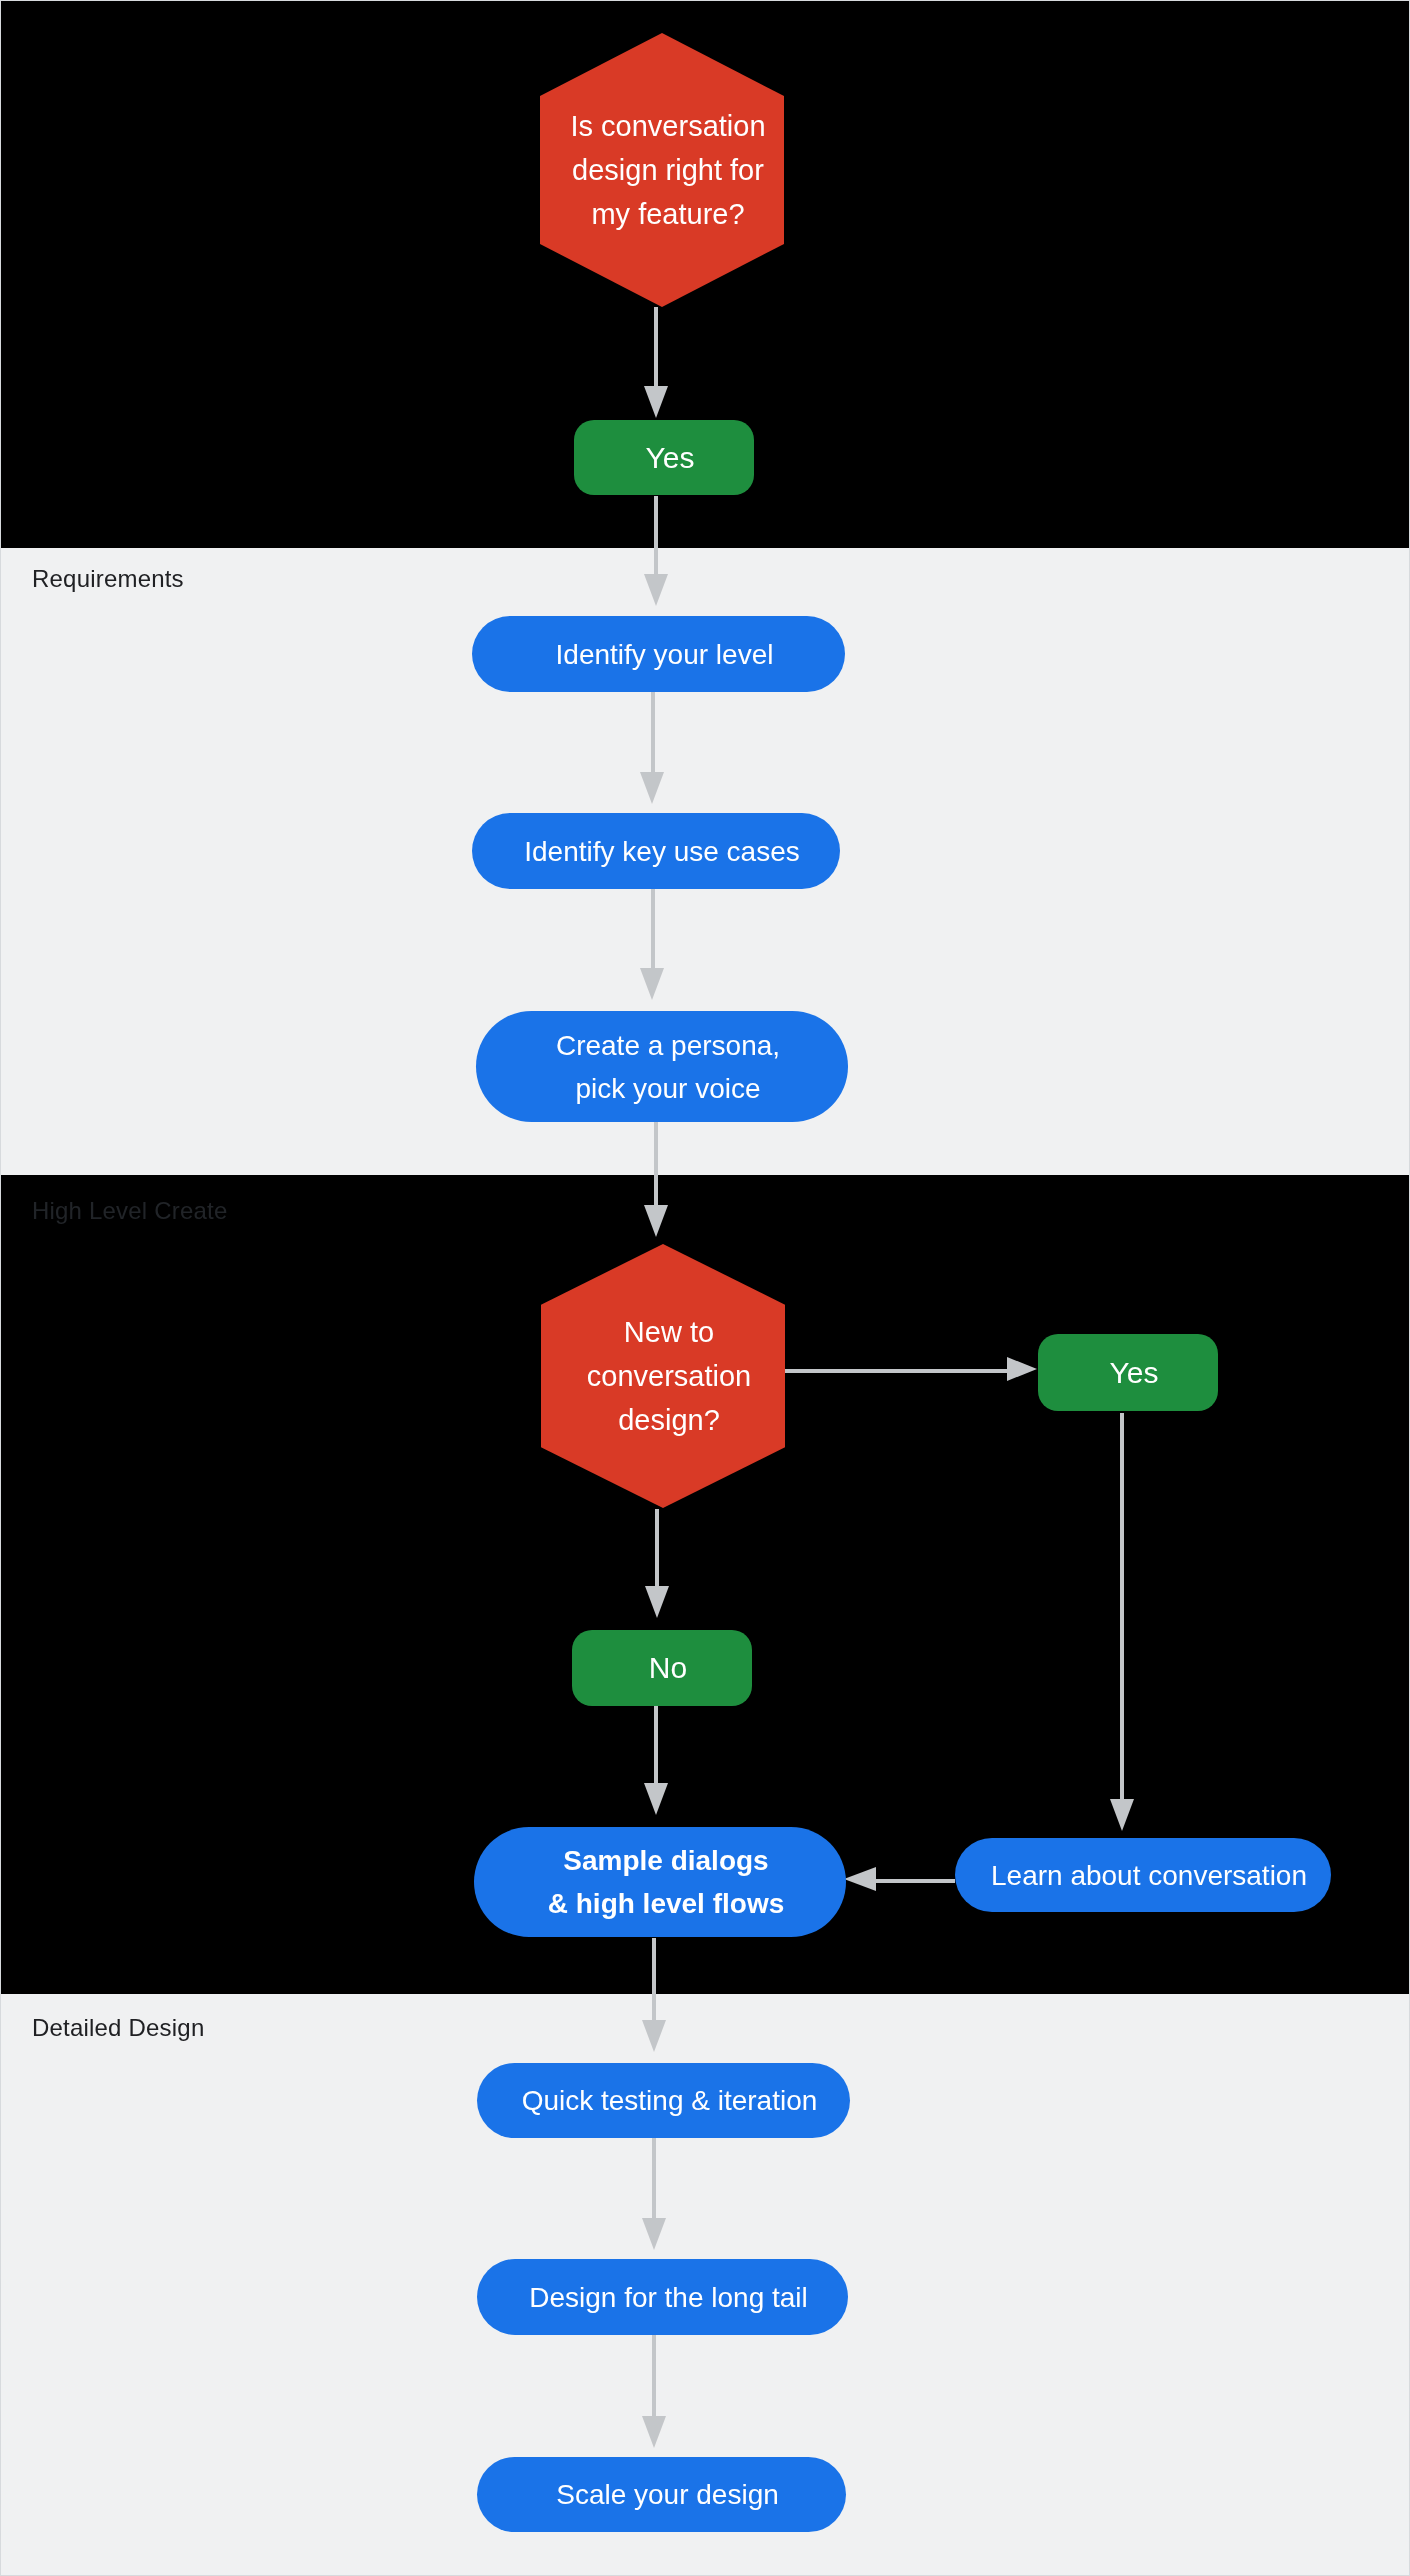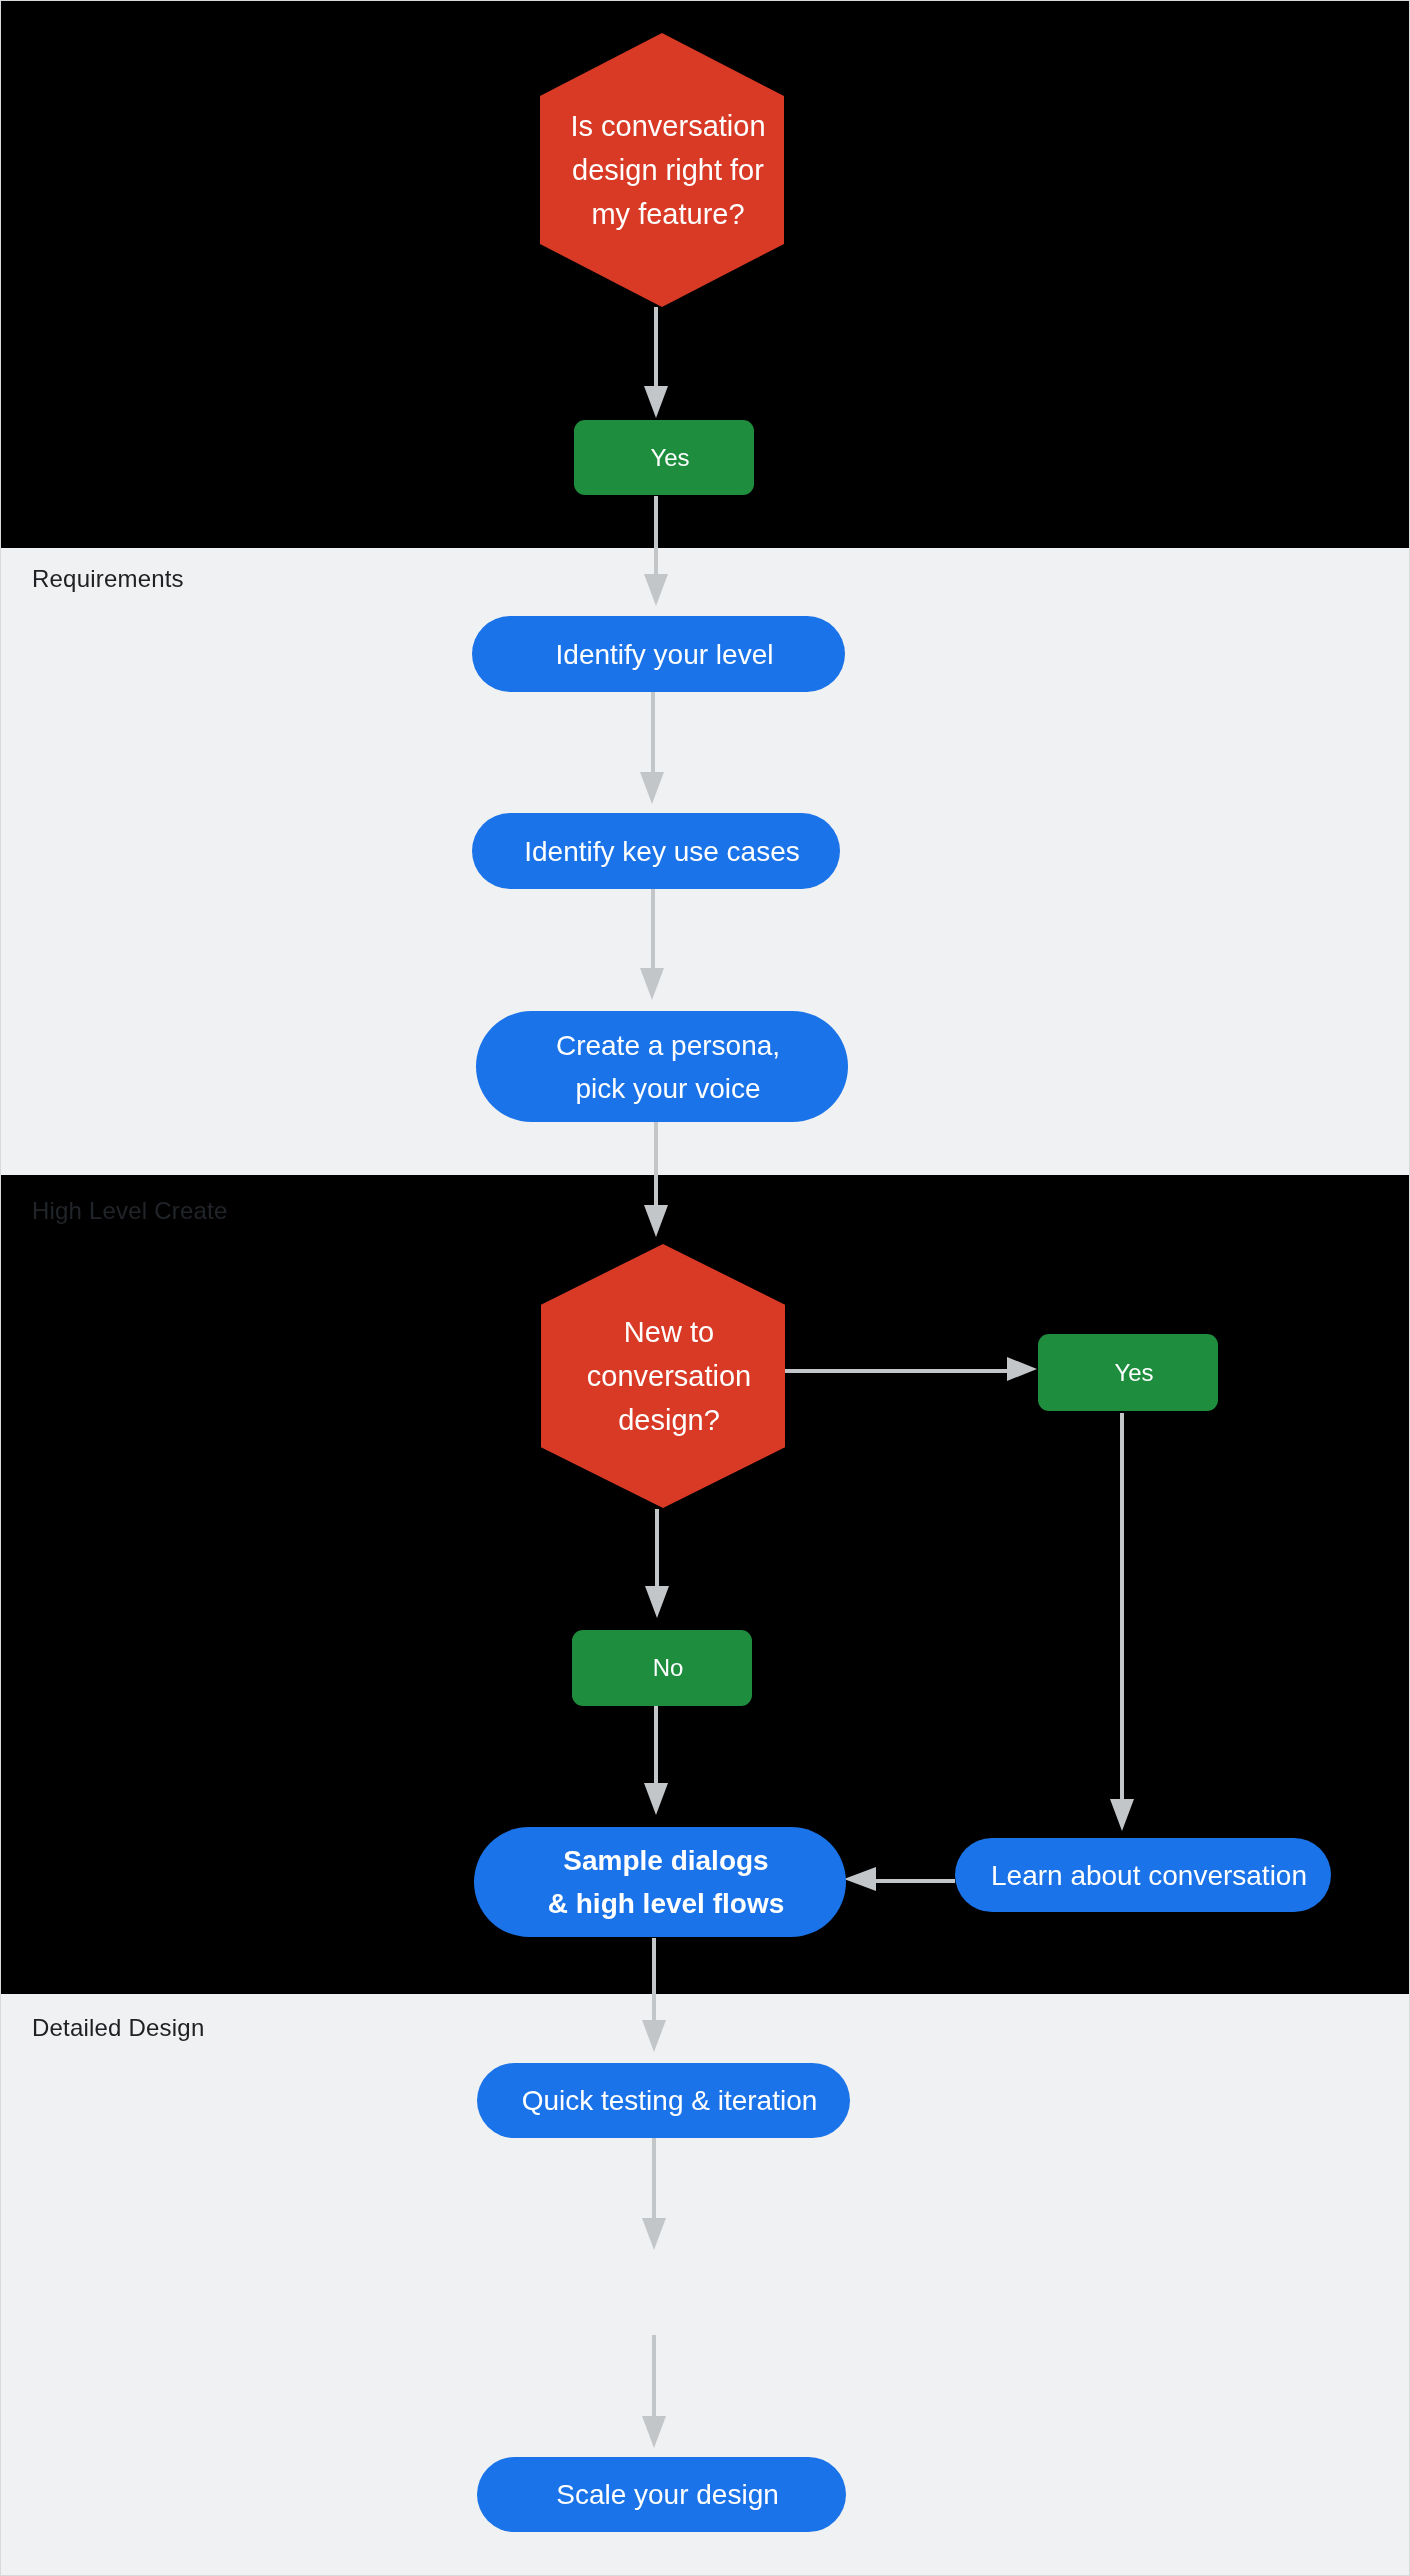--- a/index.html
+++ b/index.html
@@ -33,21 +33,21 @@
   }
   .hex{
     background:var(--decision_red,#d93a26);
     clip-path:polygon(50% 0%,100% 23%,100% 77%,50% 100%,0% 77%,0% 23%);
   }
   .hex1{left:539px;top:32px;width:232px;height:274px;}
   .hex2{left:540px;top:1243px;width:232px;height:264px;}
 
   .btn{
     background:var(--action_green,#1e8e3e);
-    border-radius:11px;font-size:24px;
+    border-radius:20px;font-size:30px;
   }
   .btn-yes1{left:573px;top:419px;width:168px;height:75px;}
   .btn-yes2{left:1037px;top:1333px;width:168px;height:77px;}
   .btn-no1{left:571px;top:1629px;width:168px;height:76px;}
 
   .pill{
     background:var(--process_blue,#1a73e8);
     border-radius:56px;font-size:28px;line-height:43px;
   }
   .pill-users{left:471px;top:615px;width:361px;height:76px;}
@@ -137,16 +137,17 @@
   <div class="node hex hex2">New to
 conversation
 design?</div>
   <div class="node btn btn-yes2">Yes</div>
   <div class="node btn btn-no1">No</div>
   <div class="node pill pill-sample">Sample dialogs
 &amp; high level flows</div>
   <div class="node pill pill-learn">Learn about conversation</div>
 
   <div class="node pill pill-quick">Quick testing &amp; iteration</div>
+  <div class="node pill pill-longtail">Design for the long tail</div>
   <div class="node pill pill-scale">Scale your design</div>
 
 </div>
 
 
 </body></html>

